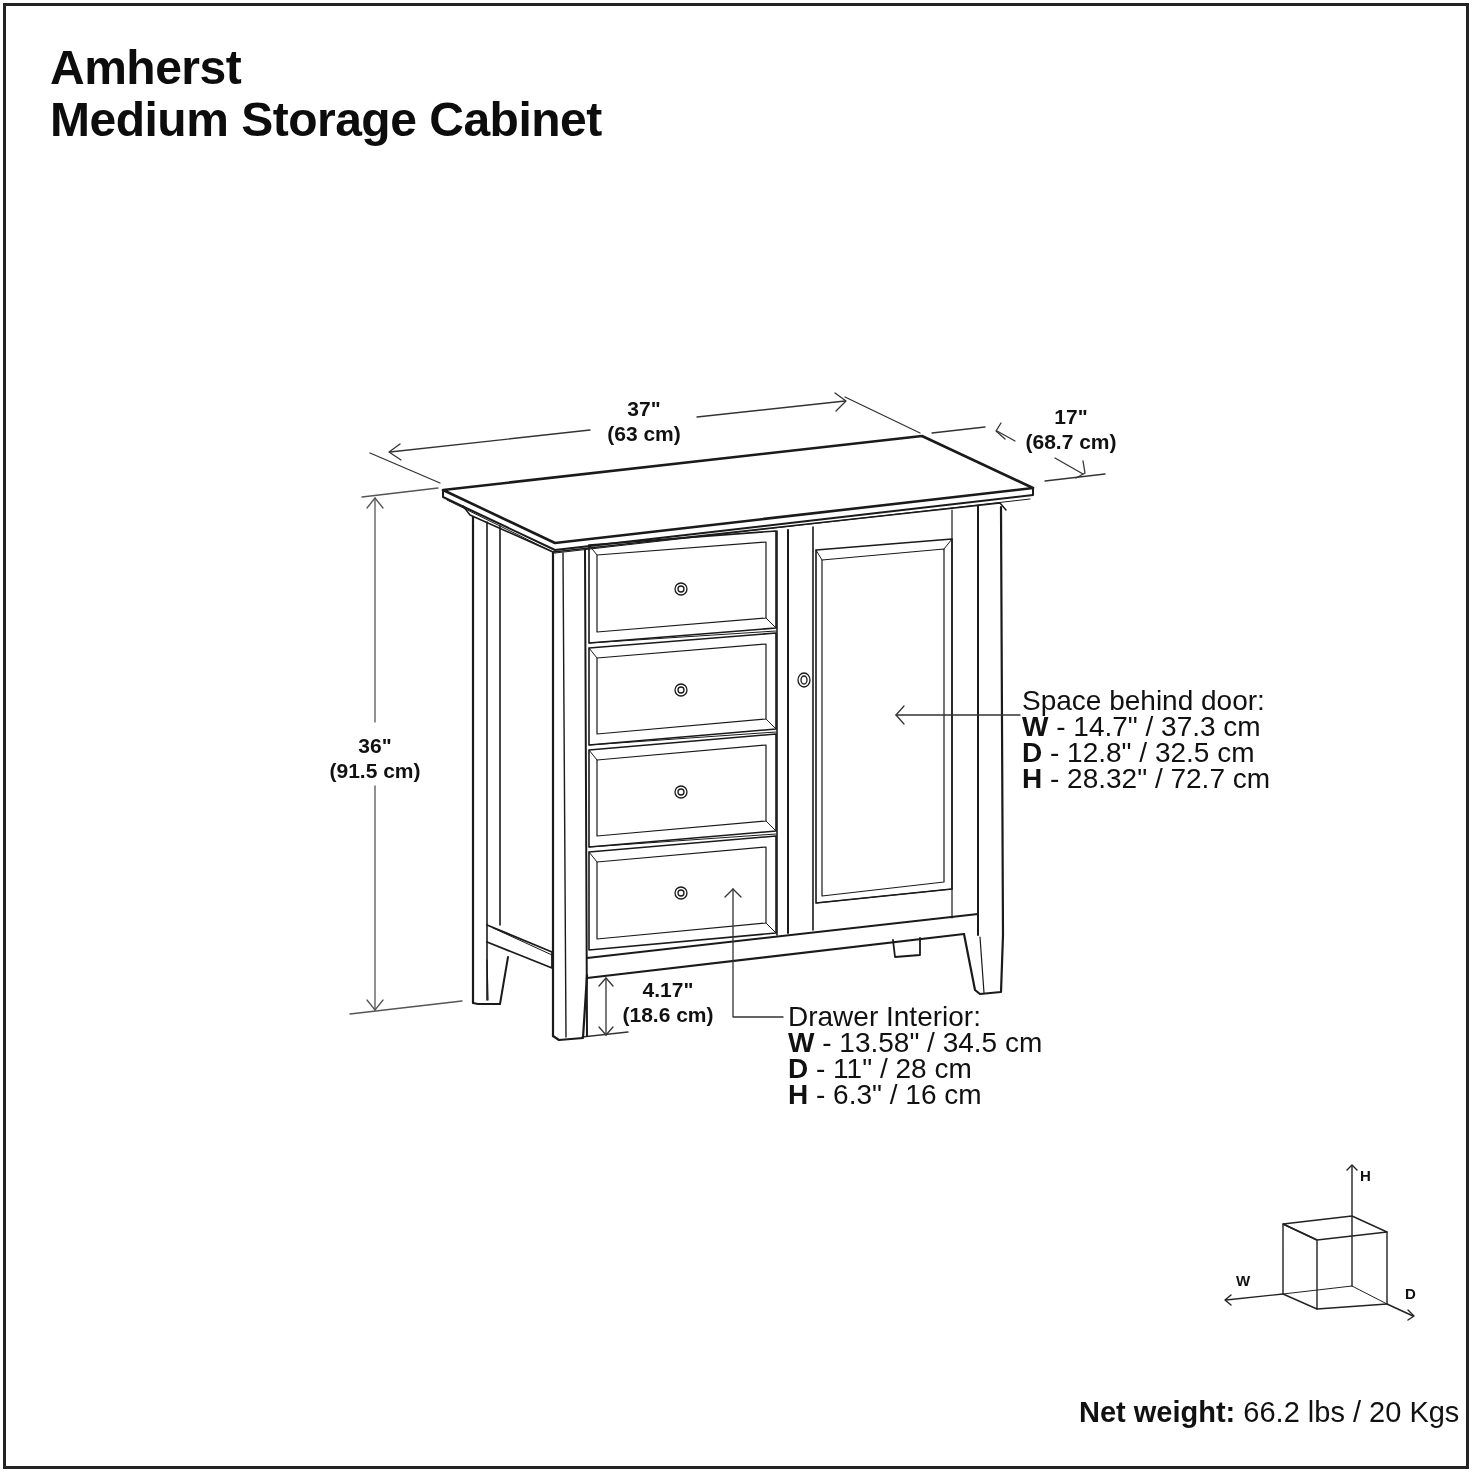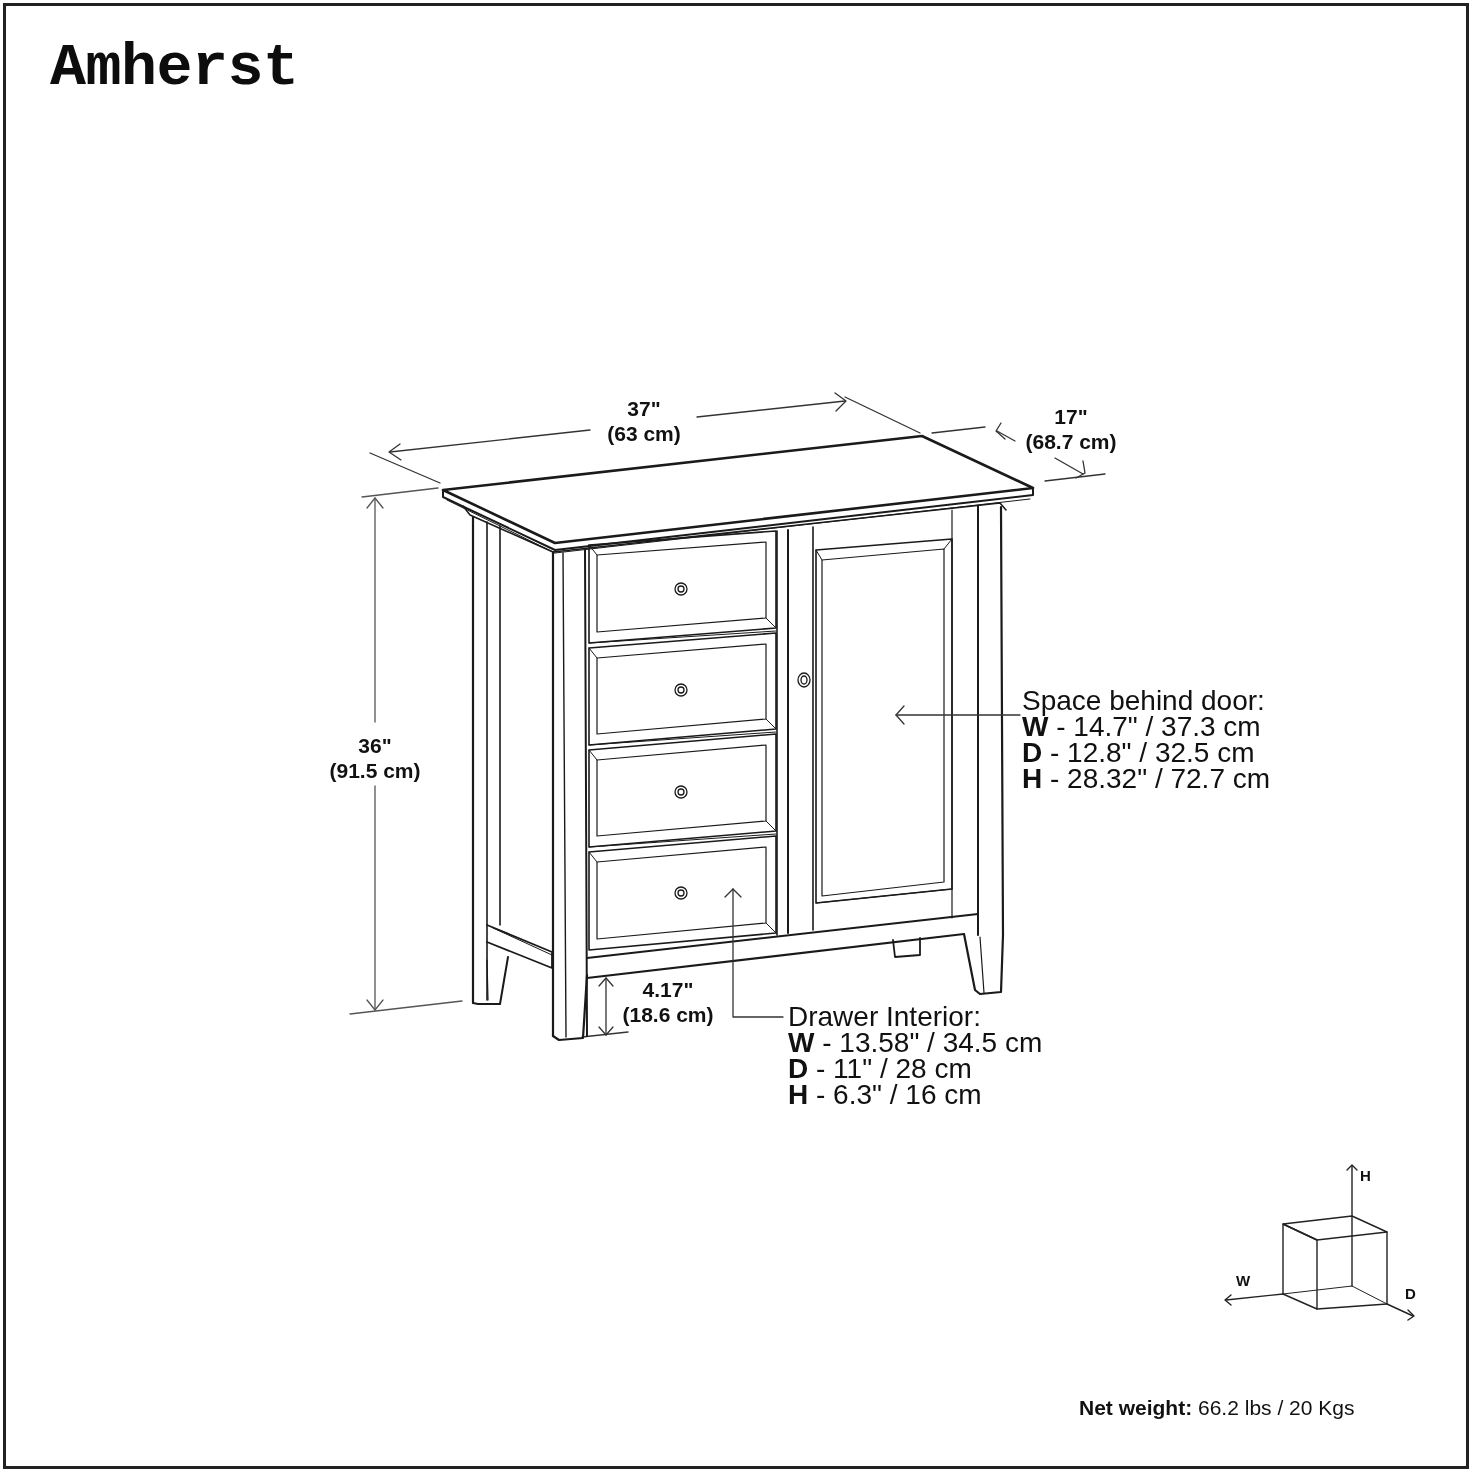--- a/index.html
+++ b/index.html
@@ -1,38 +1,39 @@
 <!DOCTYPE html>
 <html><head>
 <meta charset="utf-8">
 <style>
   html, body { margin: 0; padding: 0; background: #ffffff; }
   body { width: 1476px; height: 1476px; position: relative; overflow: hidden;
          font-family: "Liberation Sans", "DejaVu Sans", sans-serif; color: #111; }
   .frame { position: absolute; left: 3px; top: 3px; width: 1466px; height: 1466px;
            border: 3px solid #222; box-sizing: border-box; }
-  .title { position: absolute; left: 50px; top: 42px; font-weight: 700; font-size: 60px;
-           line-height: 52px; letter-spacing: -0.5px; color: #0d0d0d; font-family: Liberation Mono, monospace; }
+  .title { position: absolute; left: 50px; top: 42px; font-weight: 700; font-size: 48px;
+           line-height: 52px; letter-spacing: -0.5px; color: #0d0d0d; }
   .title div { white-space: nowrap; }
   svg.drawing { position: absolute; left: 0; top: 0; }
   .lbl { position: absolute; white-space: nowrap; color: #111; }
   .dim { font-size: 21px; line-height: 25px; text-align: center; font-weight: 700; }
   .spec { font-size: 28px; line-height: 26px; }
   .spec b { font-weight: 700; }
   .axis { font-size: 15px; font-weight: 700; }
-  .weight { font-size: 21px; }
+  .weight { font-size: 29px; }
   .weight b { font-weight: 700; }
 </style>
 </head>
 <body>
 
 <div class="frame"></div>
 
 <div class="title">
   <div>Amherst</div>
+  <div>Medium Storage Cabinet</div>
 </div>
 
 <svg class="drawing" width="1476" height="1476" viewBox="0 0 1476 1476" fill="none" stroke="#1a1a1a" stroke-linecap="round" stroke-linejoin="round">
 
   <g stroke="#333" stroke-width="1.3">
     <line x1="370" y1="453" x2="440" y2="483"></line>
     <line x1="845" y1="397" x2="920" y2="433"></line>
     <line x1="390" y1="452" x2="590" y2="430"></line>
     <line x1="697" y1="417" x2="845" y2="401"></line>
     <polyline points="400,444 389,452 401,460"></polyline>

